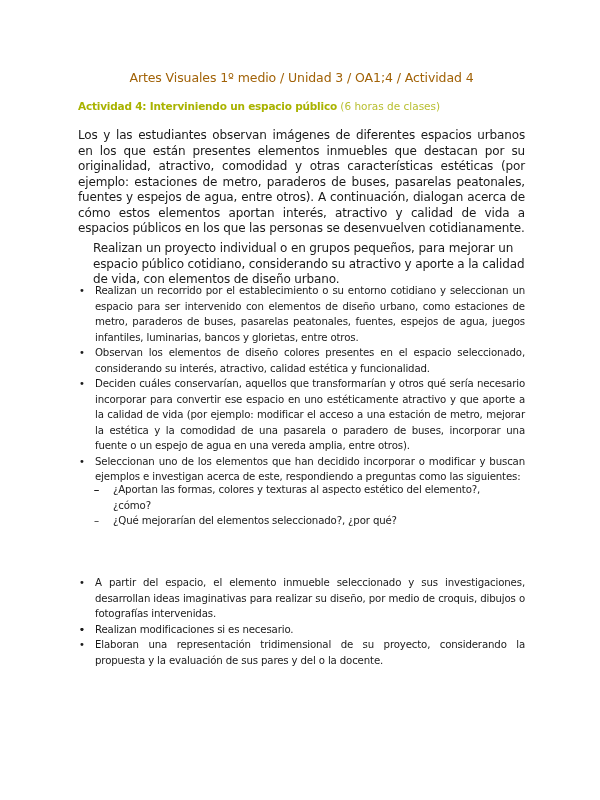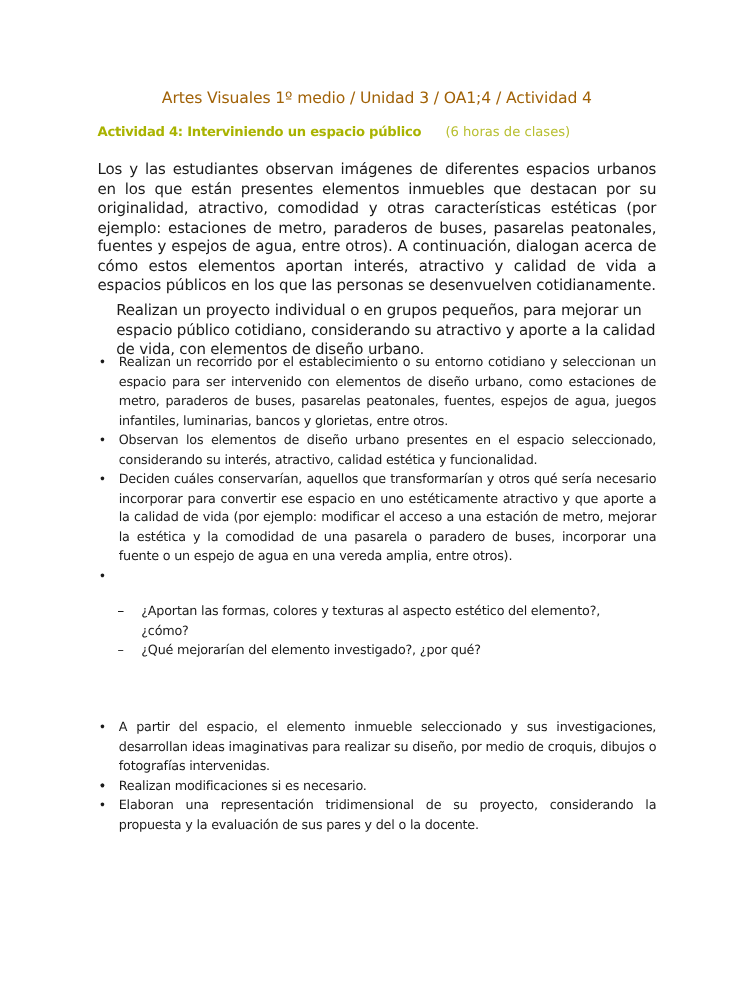--- a/index.html
+++ b/index.html
@@ -14,21 +14,21 @@
     .doc-header {
       position: absolute; left: 0; top: 70px; width: 447px;
       text-align: center; font-size: 12.5px; color: #a16207;
       letter-spacing: -0.1px;
     }
     .activity-title {
       position: absolute; left: 0; top: 100px; width: 447px;
       font-size: 10.5px; color: #a9b300;
     }
     .activity-title .bold { font-weight: bold; letter-spacing: -0.2px; text-align: center; }
-    .activity-title .hours { color: #b8bf30; margin-left: 16px; }
+    .activity-title .hours { color: #b8bf30; }
     .body-text {
       position: absolute; left: 0; width: 447px;
       font-size: 12px; line-height: 15.5px; text-align: justify;
       letter-spacing: -0.15px;
     }
     .p1 { top: 128px; }
     .p2 { top: 226px; text-align: left; }
     ul.bullets {
       position: absolute; left: 0; width: 447px; margin: 0; padding: 0; list-style: none;
       font-size: 10.2px; line-height: 15.5px; letter-spacing: -0.15px;
@@ -55,30 +55,30 @@
   <div class="activity-title">
     <span class="bold">Actividad 4: Interviniendo un espacio público</span>
     <span class="hours">(6 horas de clases)</span>
   </div>
 
   <p class="body-text p1" style="margin:0">Los y las estudiantes observan imágenes de diferentes espacios urbanos en los que están presentes elementos inmuebles que destacan por su originalidad, atractivo, comodidad y otras características estéticas (por ejemplo: estaciones de metro, paraderos de buses, pasarelas peatonales, fuentes y espejos de agua, entre otros). A continuación, dialogan acerca de cómo estos elementos aportan interés, atractivo y calidad de vida a espacios públicos en los que las personas se desenvuelven cotidianamente.</p>
   <p class="body-text p2" style="margin:15px">Realizan un proyecto individual o en grupos pequeños, para mejorar un espacio público cotidiano, considerando su atractivo y aporte a la calidad de vida, con elementos de diseño urbano.</p>
 
   <ul class="bullets list1">
     <li><span class="bullet">•</span><span>Realizan un recorrido por el establecimiento o su entorno cotidiano y  seleccionan un espacio para ser intervenido con elementos de diseño urbano, como estaciones de metro, paraderos de buses, pasarelas peatonales, fuentes, espejos de agua, juegos infantiles, luminarias, bancos y glorietas, entre otros.</span></li>
-    <li><span class="bullet">•</span><span>Observan los elementos de diseño urbano presentes en el espacio seleccionado, considerando su interés, atractivo, calidad estética y funcionalidad.</span></li>
+    <li><span class="bullet">•</span><span>Observan los elementos de diseño colores presentes en el espacio seleccionado, considerando su interés, atractivo, calidad estética y funcionalidad.</span></li>
     <li><span class="bullet">•</span><span>Deciden cuáles conservarían, aquellos que transformarían y otros qué sería necesario incorporar para convertir ese espacio en uno estéticamente atractivo y que aporte a la calidad de vida (por ejemplo: modificar el acceso a una estación de metro, mejorar la estética y la comodidad de una pasarela o paradero de buses, incorporar una fuente o un espejo de agua en una vereda amplia, entre otros).</span></li>
-    <li><span class="bullet">•</span></li>
+    <li><span class="bullet">•</span><span>Seleccionan uno de los elementos que han decidido incorporar o modificar y buscan ejemplos e investigan acerca de este, respondiendo a preguntas como las siguientes:</span></li>
   </ul>
 
   <ul class="dashes">
     <li><span class="dash">–</span></li>
     <li><span class="dash">–</span></li>
     <li><span class="dash">–</span><span>¿Aportan las formas, colores y texturas al aspecto estético del elemento?, ¿cómo?</span></li>
-    <li><span class="dash">–</span><span>¿Qué mejorarían del elemento investigado?, ¿por qué?</span></li>
+    <li><span class="dash">–</span><span>¿Qué mejorarían del elementos seleccionado?, ¿por qué?</span></li>
   </ul>
 
   <ul class="bullets list2">
     <li><span class="bullet">•</span><span>A partir del espacio, el elemento inmueble seleccionado y sus investigaciones, desarrollan ideas imaginativas para realizar su diseño, por medio de croquis, dibujos o fotografías intervenidas.</span></li>
     <li><span class="bullet">•</span></li>
     <li><span class="bullet">•</span><span>Realizan modificaciones si es necesario.</span></li>
     <li><span class="bullet">•</span><span>Elaboran una representación tridimensional de su proyecto, considerando la propuesta y la evaluación de sus pares y del o la docente.</span></li>
   </ul>
 </div>
 

